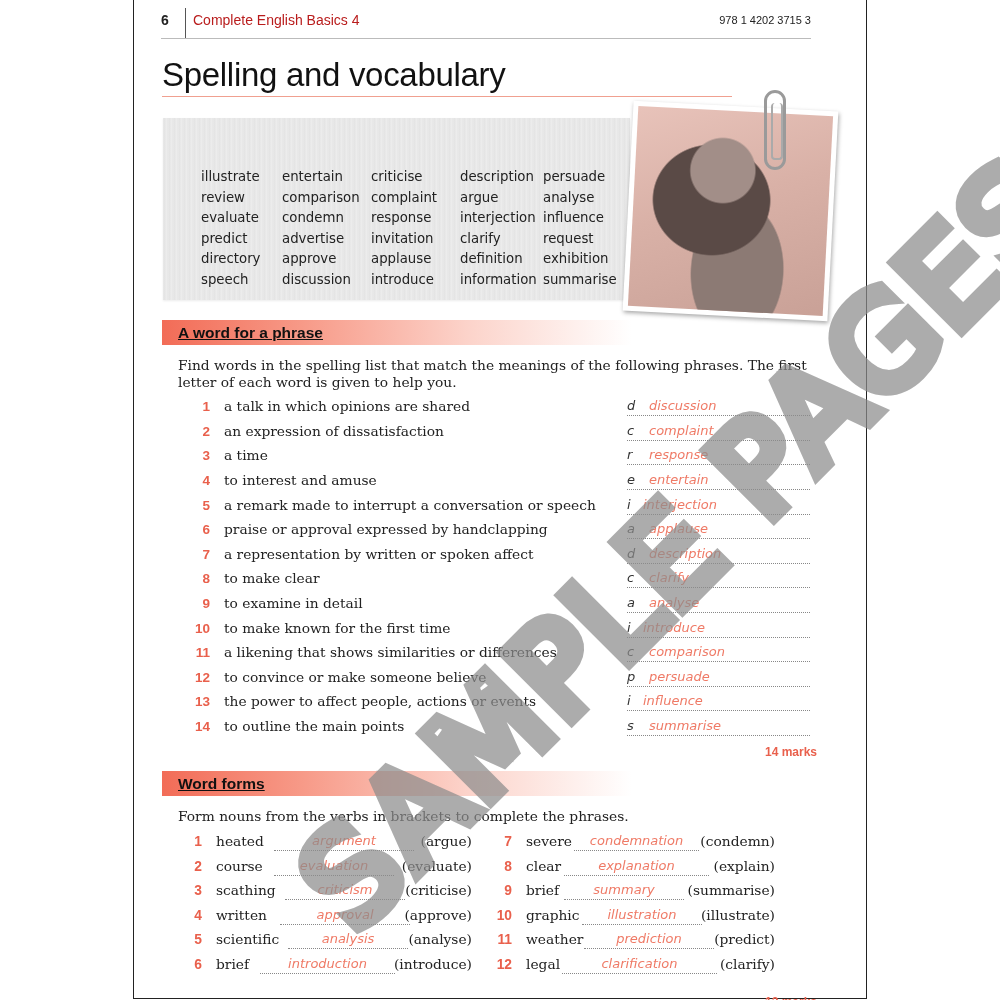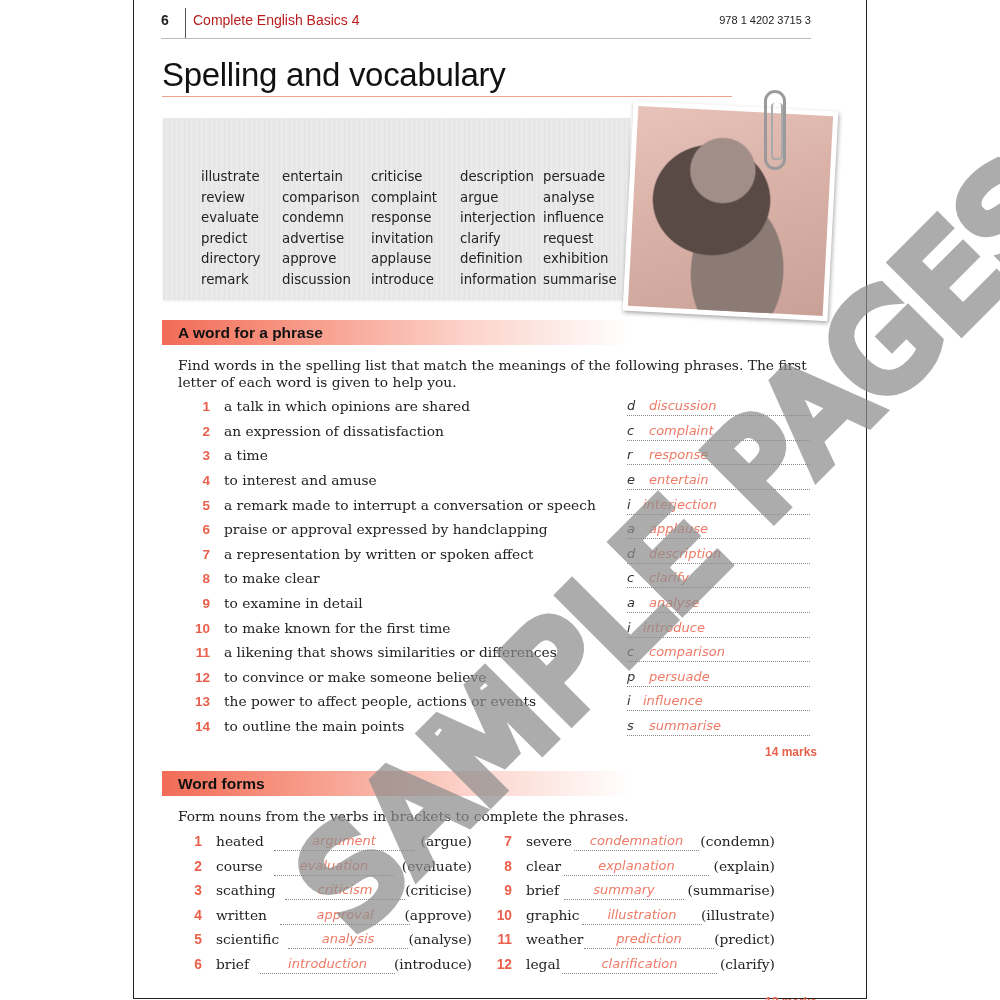--- a/index.html
+++ b/index.html
@@ -13,21 +13,21 @@
   .title { position: absolute; left: 162px; top: 56px; font-family: "Liberation Sans", sans-serif; font-size: 33px; font-weight: 500; color: #111; letter-spacing: -0.3px; text-align: right; }
   .title-rule { position: absolute; left: 162px; top: 96px; width: 570px; height: 1px; background: #f0a090; }
   .wordbox { position: absolute; left: 163px; top: 118px; width: 467px; height: 182px; background: repeating-linear-gradient(90deg, #e9e9e9 0px, #e3e3e3 2px, #eeeeee 3px, #e6e6e6 5px); box-shadow: 0 1px 2px rgba(0,0,0,0.08); }
   .wordbox .heading { position: absolute; left: 38px; top: 12px; font-family: "DejaVu Sans", sans-serif; font-size: 23px; font-weight: bold; color: #666; letter-spacing: -0.3px; }
   .wordbox .grid { position: absolute; left: 38px; top: 51px; display: grid; grid-template-columns: 81px 89px 89px 83px 80px; grid-auto-rows: 20.5px; font-family: "DejaVu Sans", sans-serif; font-size: 13.3px; color: #222; }
   .photo { position: absolute; left: 628px; top: 106px; width: 195px; height: 200px; transform: rotate(3deg); background: #fff; padding: 5px; box-shadow: 1px 2px 4px rgba(0,0,0,0.35); }
   .photo .img { width: 100%; height: 100%; background: radial-gradient(circle at 45% 30%, #a28e88 0 18%, transparent 19%), radial-gradient(ellipse at 40% 45%, #5a4a46 0 35%, transparent 36%), radial-gradient(ellipse at 55% 80%, #8c7a74 0 30%, transparent 31%), linear-gradient(160deg, #e8c3ba 0%, #d9b1a7 45%, #c9a197 100%); }
   .clip { position: absolute; left: 764px; top: 90px; width: 22px; height: 80px; border: 3px solid #9a9a9a; border-radius: 11px; box-sizing: border-box; }
   .clip::after { content: ""; position: absolute; left: 4px; top: 10px; width: 8px; height: 55px; border: 2px solid #aaa; border-radius: 4px; border-top: none; }
   .sec { position: absolute; left: 162px; width: 470px; height: 25px; background: linear-gradient(90deg, #f26c57 0%, #f79a88 30%, #fcd3ca 65%, rgba(255,255,255,0) 100%); font-family: "Liberation Sans", sans-serif; font-weight: bold; font-size: 15.5px; color: #111; }
-  .sec span { position: absolute; left: 16px; top: 4px; }
+  .sec span { position: absolute; left: 16px; top: 4px; text-decoration: underline; }
   .instr { position: absolute; left: 178px; width: 630px; font-size: 13.8px; line-height: 17px; color: #222; }
   .q { position: absolute; left: 190px; height: 20px; font-size: 13.8px; color: #222; }
   .q .n { position: absolute; left: 0; width: 20px; text-align: right; font-family: "Liberation Sans", sans-serif; font-weight: bold; color: #e9604c; font-size: 13.5px; top: 1px; }
   .q .t { position: absolute; left: 34px; white-space: nowrap; }
   .ans { position: absolute; left: 627px; width: 183px; height: 18px; border-bottom: 1px dotted #888; font-family: "DejaVu Sans", sans-serif; font-style: italic; font-size: 13px; }
   .ans .l { position: absolute; left: 0; top: 1px; color: #333; }
   .ans .w { position: absolute; left: 22px; top: 1px; color: #ef7a66; }
   .marks { position: absolute; font-family: "Liberation Sans", sans-serif; font-weight: bold; font-size: 12px; color: #e9604c; }
   .wf { position: absolute; height: 20px; font-size: 13.8px; color: #222; }
   .wf .n { position: absolute; left: 0; width: 20px; text-align: right; font-family: "Liberation Sans", sans-serif; font-weight: bold; color: #e9604c; top: 1px; }
@@ -73,21 +73,21 @@
     <span>predict</span>
     <span>advertise</span>
     <span>invitation</span>
     <span>clarify</span>
     <span>request</span>
     <span>directory</span>
     <span>approve</span>
     <span>applause</span>
     <span>definition</span>
     <span>exhibition</span>
-    <span>remark</span>
+    <span>speech</span>
     <span>discussion</span>
     <span>introduce</span>
     <span>information</span>
     <span>summarise</span>
   </div>
 </div>
 
 <div class="photo">
   <div class="img" title="girl gesturing with hands"></div>
 </div>

